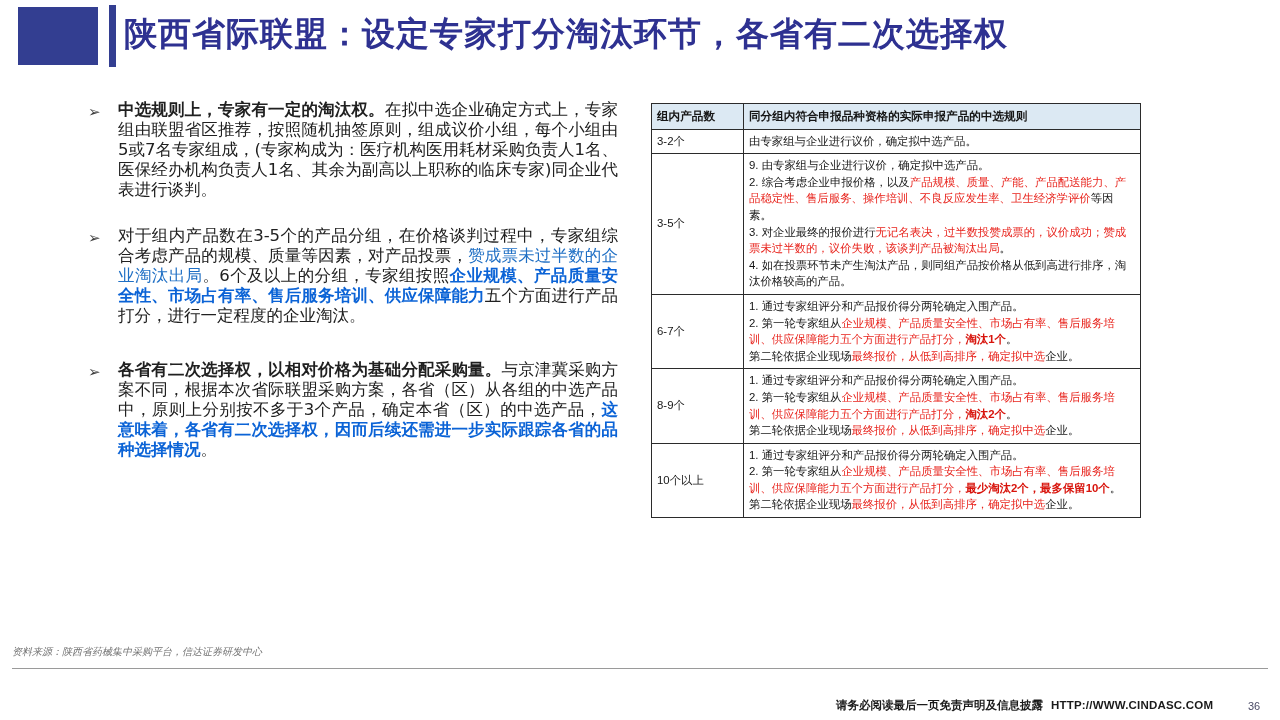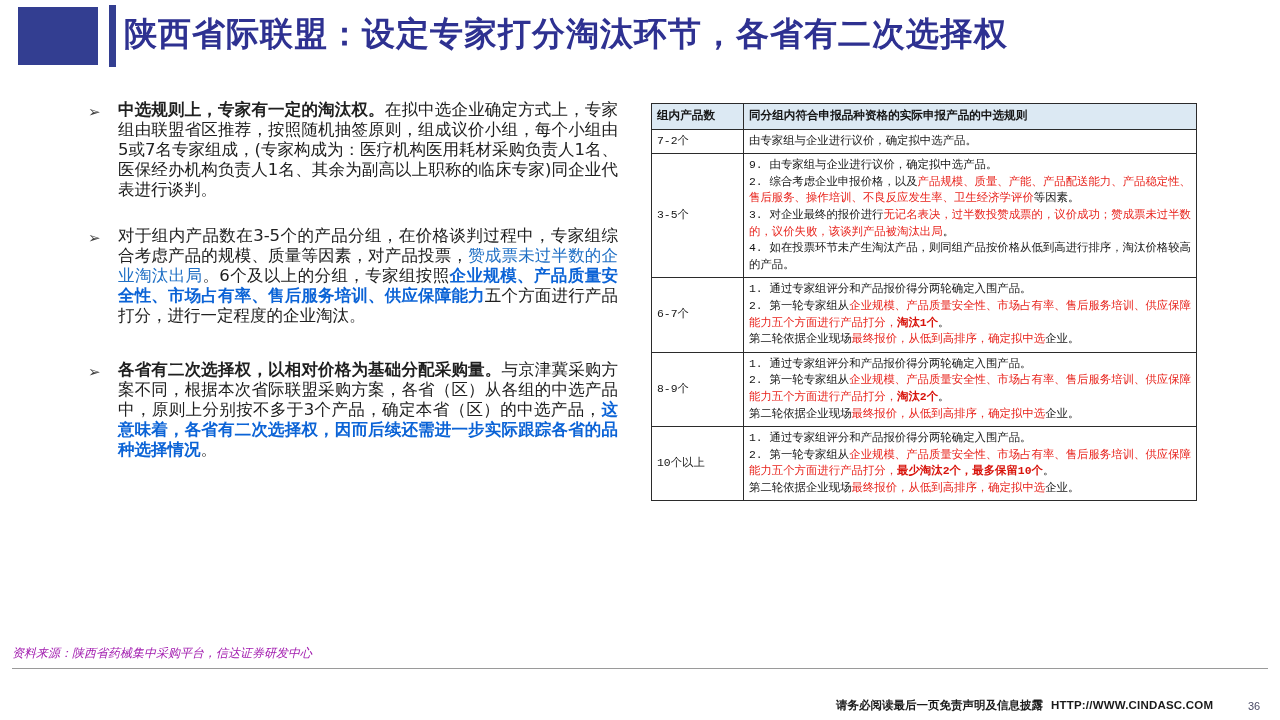--- a/index.html
+++ b/index.html
@@ -40,23 +40,23 @@
     font-family:"DejaVu Sans","Liberation Sans",sans-serif;
     text-align:justify;
   }
   .b{font-weight:bold;}
   .blue{color:#1f6fc4;}
   .blue-b{color:#0b63d6;font-weight:bold;}
 
   
   .tbl-wrap{position:absolute;left:651px;top:103px;width:546px;}
   table.rules{
-    border-collapse:collapse;width:546px;
+    border-collapse:collapse;width:490px;
     table-layout:fixed;
-    font-family:Liberation Mono, monospace;
+    font-family:Liberation Sans, sans-serif;
   }
   table.rules td,table.rules th{
     border:1px solid #2b2b2b;
     vertical-align:middle;
     padding:3px 5px 4px 5px;
     font-size:11.4px;line-height:16.6px;
     color:#161616;
     text-align:left;
   }
   table.rules th{
@@ -67,21 +67,21 @@
   }
   .col-a{width:92px;}
   .cell-label{vertical-align:middle;}
   .red{color:#e8231c;text-align:center;}
   .red-b{color:#d8140c;font-weight:bold;}
   .ln{display:block;}
 
   
   .source{
     position:absolute;left:12px;top:645px;
-    font-size:12px;color:#a21caf;font-style:italic;
+    font-size:10px;color:#737373;font-style:italic;
     font-family:"DejaVu Sans","Liberation Sans",sans-serif;
   }
   .rule-line{
     position:absolute;left:12px;top:668px;width:1256px;height:1px;
     background:#9a9a9a;
   }
 
   
   .logo{position:absolute;left:18px;top:678px;width:230px;height:38px;}
   .logo svg{display:block;}
@@ -162,21 +162,21 @@
           <col>
         </colgroup>
       <thead>
         <tr>
           <th>组内产品数</th>
           <th>同分组内符合申报品种资格的实际申报产品的中选规则</th>
         </tr>
       </thead>
       <tbody id="rules-tbody">
           <tr>
-            <td class="cell-label">7-2个</td>
+            <td class="cell-label">3-2个</td>
             <td>
               <div class="ln"><span>由专家组与企业进行议价，确定拟中选产品。</span></div>
             </td>
           </tr>
           <tr>
             <td class="cell-label">3-5个</td>
             <td>
               <div class="ln"><span>9. 由专家组与企业进行议价，确定拟中选产品。</span></div>
               <div class="ln"><span>2. 综合考虑企业申报价格，以及</span><span class="red">产品规模、质量、产能、产品配送能力、产品稳定性、售后服务、操作培训、不良反应发生率、卫生经济学评价</span><span>等因素。</span></div>
               <div class="ln"><span>3. 对企业最终的报价进行</span><span class="red">无记名表决，过半数投赞成票的，议价成功；赞成票未过半数的，议价失败，该谈判产品被淘汰出局</span><span>。</span></div>

